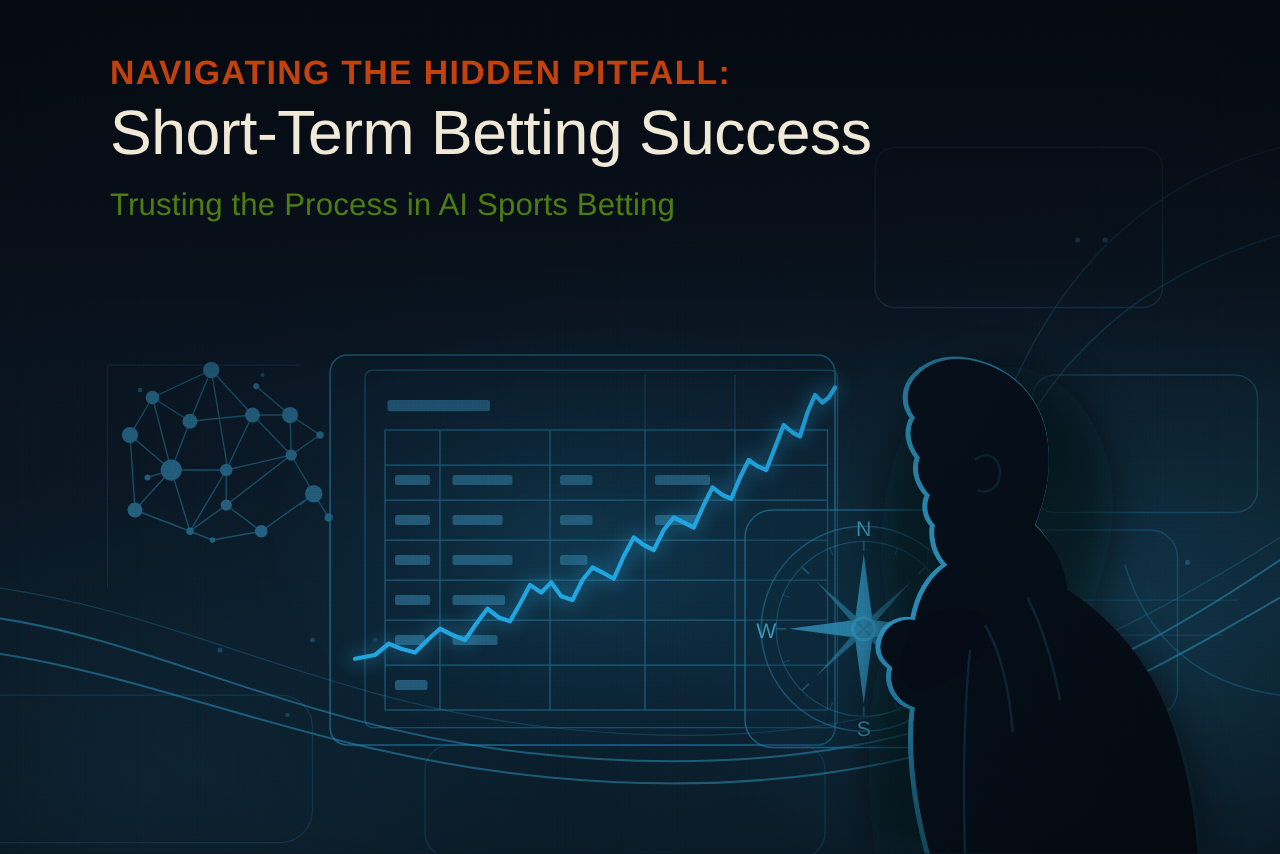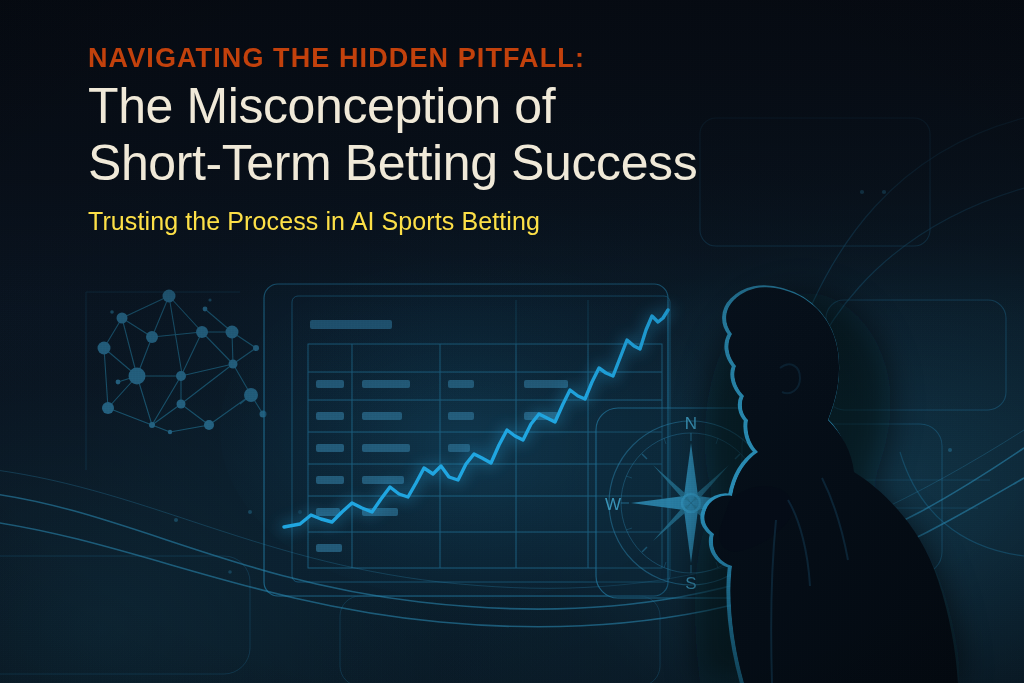--- a/index.html
+++ b/index.html
@@ -42,21 +42,21 @@
   .eyebrow{
     color:#c2410c;font-size:27px;font-weight:bold;letter-spacing:1.1px;
     line-height:1.05;margin:0 0 6px 0;white-space:nowrap;
   }
   .headline{
     color:#f0e9d8;font-size:50px;font-weight:normal;line-height:1.14;
     margin:0;letter-spacing:-0.4px;
   }
   .headline .l2{display:block;}
   .subtitle{
-    color:#fde047;font-size:25px;font-weight:normal;margin:14px 0 0 0;
+    color:#4d7c0f;font-size:25px;font-weight:normal;margin:14px 0 0 0;
     letter-spacing:0.1px;line-height:1.2;
   }
 </style>
 </head>
 <body>
 
 <div class="stage">
 
   <div class="layer bg-base"></div>
 
@@ -360,19 +360,18 @@
     <path d="M780 368 C 790 360, 800 366, 800 378 C 800 390, 790 396, 782 392" fill="none" stroke="#123a52" stroke-width="2" opacity=".42"></path>
   </svg>
 
   <div class="layer bg-topdark"></div>
   <div class="layer bg-vignette"></div>
   <div class="layer grain"></div>
 
   <div class="text-block">
     <p class="eyebrow">NAVIGATING THE HIDDEN PITFALL:</p>
     <h1 class="headline">
-      <span class="l1">The Misconception of</span>
       <span class="l2">Short-Term Betting Success</span>
     </h1>
     <p class="subtitle">Trusting the Process in AI Sports Betting</p>
   </div>
 
 </div>
 
 </body></html>

